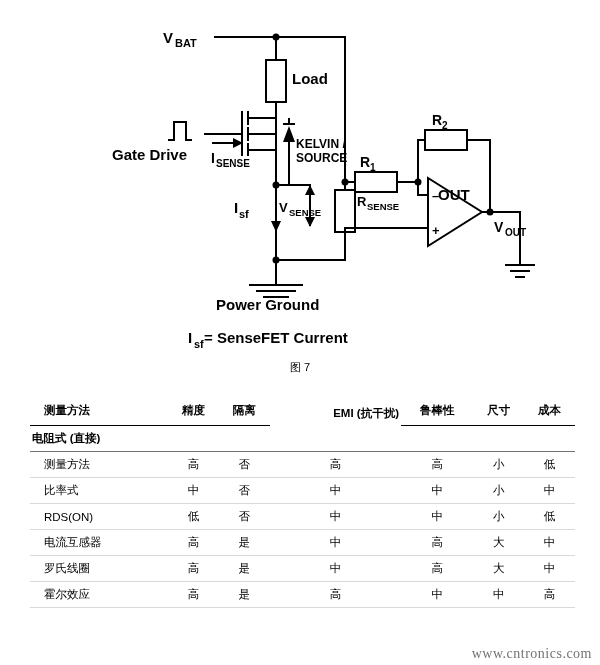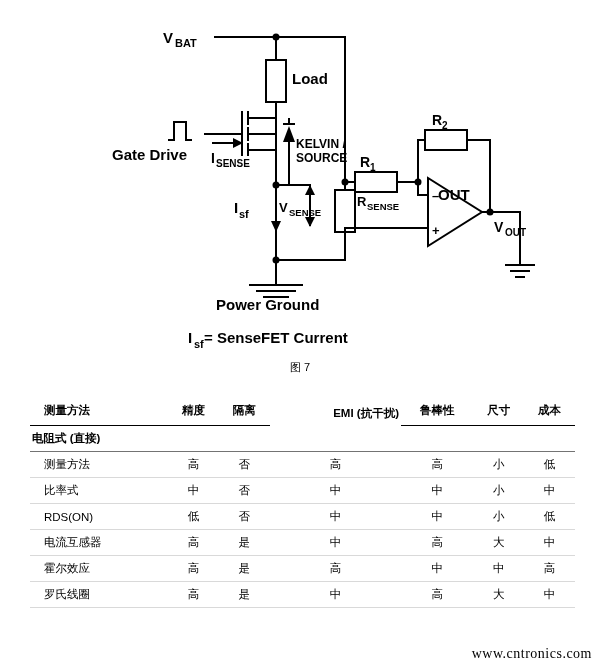--- a/index.html
+++ b/index.html
@@ -73,21 +73,21 @@
     border-bottom: 1px solid #d9d9d9;
   }
   table.cmp tbody tr.group td {
     border-bottom: 1px solid #737373;
   }
   .watermark {
     position: absolute;
     right: 8px;
     bottom: 3px;
     font-size: 14px;
-    color: #000000;
+    color: #737373;
     font-family: "Liberation Serif", serif;
     letter-spacing: 0.5px;
   }
   text.lbl {
     font-family: "Liberation Sans", sans-serif;
     font-weight: bold;
     fill: #000;
   }
 </style>
 </head>
@@ -302,34 +302,34 @@
         <tr>
           <td class="method">电流互感器</td>
           <td>高</td>
           <td>是</td>
           <td>中</td>
           <td>高</td>
           <td>大</td>
           <td>中</td>
         </tr>
         <tr>
+          <td class="method">罗氏线圈</td>
+          <td>高</td>
+          <td>是</td>
+          <td>中</td>
+          <td>高</td>
+          <td>大</td>
+          <td>中</td>
+        </tr>
+        <tr>
           <td class="method">霍尔效应</td>
           <td>高</td>
           <td>是</td>
           <td>高</td>
           <td>中</td>
           <td>中</td>
           <td>高</td>
-        </tr>
-        <tr>
-          <td class="method">罗氏线圈</td>
-          <td>高</td>
-          <td>是</td>
-          <td>中</td>
-          <td>高</td>
-          <td>大</td>
-          <td>中</td>
         </tr>
       </tbody>
   </table>
 </div>
 
 <div class="watermark">www.cntronics.com</div>
 
 </body></html>

